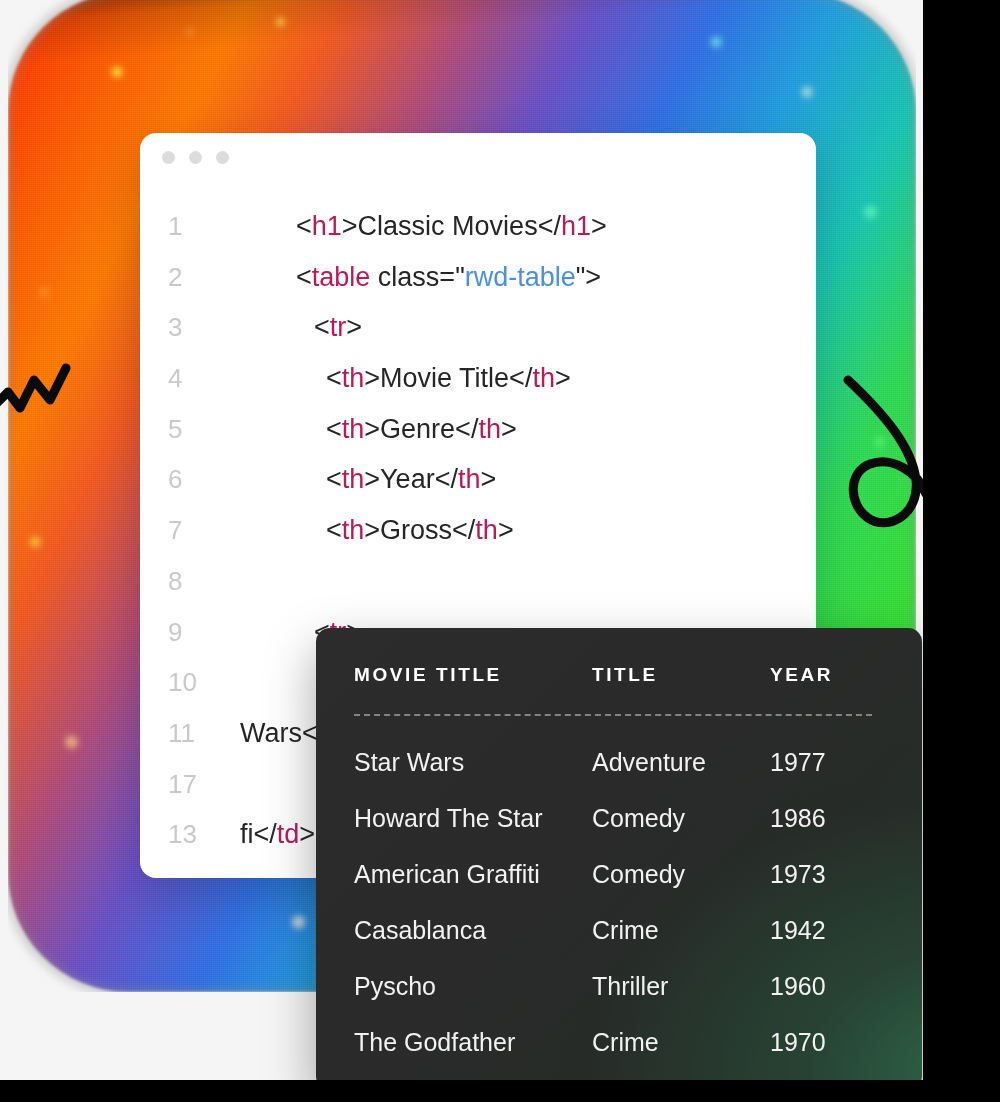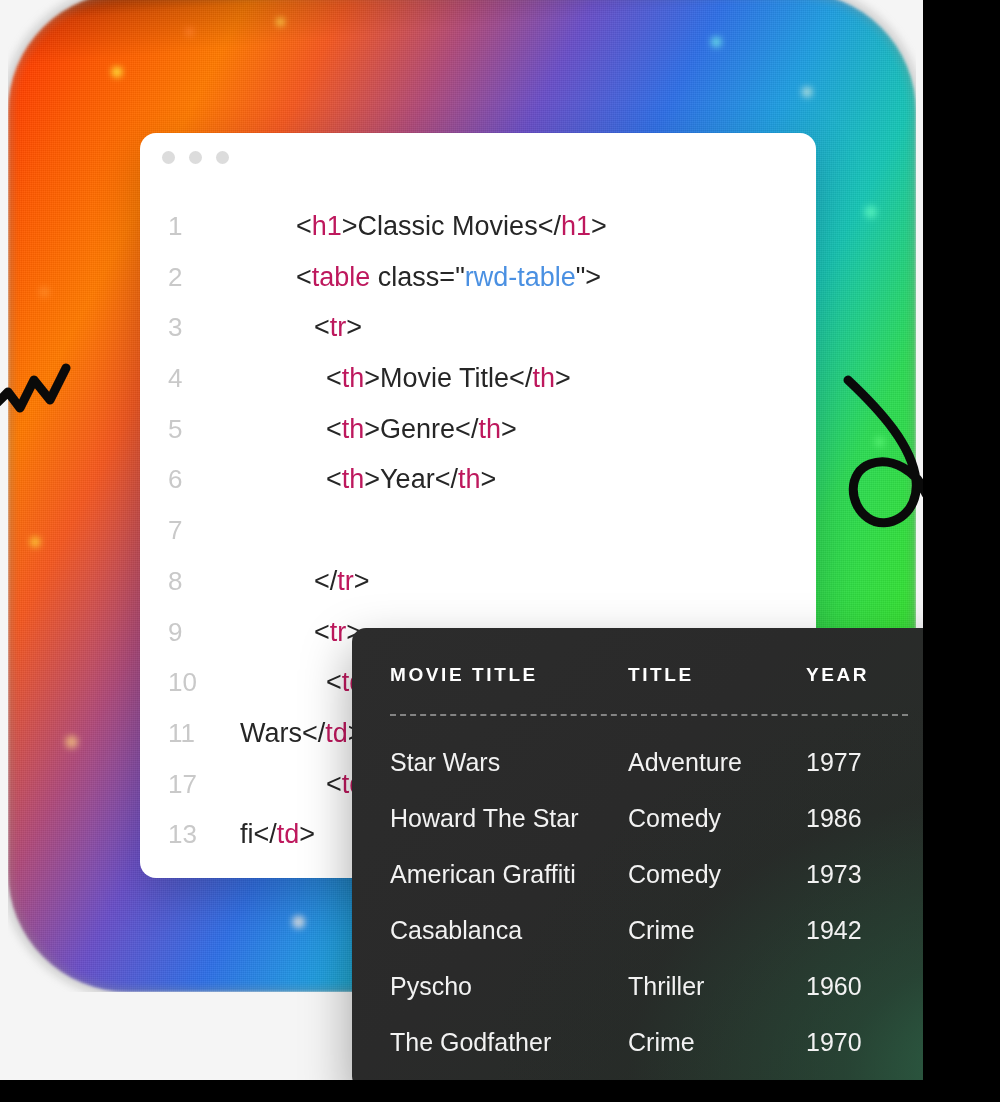--- a/index.html
+++ b/index.html
@@ -187,21 +187,20 @@
     left: 316px;
     top: 628px;
     width: 606px;
     height: 462px;
     border-radius: 14px;
     background:
       radial-gradient(120% 115% at 108% 96%, rgba(46,104,74,0.95) 0%, rgba(40,84,62,0.55) 22%, rgba(32,40,36,0.12) 52%, rgba(0,0,0,0) 72%),
       linear-gradient(135deg, #2c2c2c 0%, #2a2a2a 42%, #282c29 66%, #253026 100%);
     box-shadow: 0 20px 50px rgba(0,0,0,0.35);
     overflow: hidden;
-    margin-left: 36px;
   }
   .t-row {
     position: absolute;
     left: 0;
     width: 100%;
     display: flex;
     color: #ffffff;
   }
   .t-head {
     top: 36px;
@@ -277,22 +276,22 @@
       <span class="dot"></span>
       <span class="dot"></span>
     </div>
     <div class="code-body" id="code-body">
         <div class="code-line"><span class="ln">1</span><span style="padding-left: 100px;"><span class="code-text">&lt;</span><span class="tag">h1</span><span class="code-text">&gt;Classic Movies&lt;/</span><span class="tag">h1</span><span class="code-text">&gt;</span></span></div>
         <div class="code-line"><span class="ln">2</span><span style="padding-left: 100px;"><span class="code-text">&lt;</span><span class="tag">table</span><span class="code-text"> class="</span><span class="attr">rwd-table</span><span class="code-text">"&gt;</span></span></div>
         <div class="code-line"><span class="ln">3</span><span style="padding-left: 118px;"><span class="code-text">&lt;</span><span class="tag">tr</span><span class="code-text">&gt;</span></span></div>
         <div class="code-line"><span class="ln">4</span><span style="padding-left: 130px;"><span class="code-text">&lt;</span><span class="tag">th</span><span class="code-text">&gt;Movie Title&lt;/</span><span class="tag">th</span><span class="code-text">&gt;</span></span></div>
         <div class="code-line"><span class="ln">5</span><span style="padding-left: 130px;"><span class="code-text">&lt;</span><span class="tag">th</span><span class="code-text">&gt;Genre&lt;/</span><span class="tag">th</span><span class="code-text">&gt;</span></span></div>
         <div class="code-line"><span class="ln">6</span><span style="padding-left: 130px;"><span class="code-text">&lt;</span><span class="tag">th</span><span class="code-text">&gt;Year&lt;/</span><span class="tag">th</span><span class="code-text">&gt;</span></span></div>
-        <div class="code-line"><span class="ln">7</span></div>
-        <div class="code-line"><span class="ln">8</span><span style="padding-left: 118px;"><span class="code-text">&lt;/</span><span class="tag">tr</span><span class="code-text">&gt;</span></span></div>
+        <div class="code-line"><span class="ln">7</span><span style="padding-left: 130px;"><span class="code-text">&lt;</span><span class="tag">th</span><span class="code-text">&gt;Gross&lt;/</span><span class="tag">th</span><span class="code-text">&gt;</span></span></div>
+        <div class="code-line"><span class="ln">8</span></div>
         <div class="code-line"><span class="ln">9</span><span style="padding-left: 118px;"><span class="code-text">&lt;</span><span class="tag">tr</span><span class="code-text">&gt;</span></span></div>
         <div class="code-line"><span class="ln">10</span><span style="padding-left: 130px;"><span class="code-text">&lt;</span><span class="tag">td</span><span class="code-text">&gt;Star</span></span></div>
         <div class="code-line"><span class="ln">11</span><span style="padding-left: 44px;"><span class="code-text">Wars&lt;/</span><span class="tag">td</span><span class="code-text">&gt;</span></span></div>
         <div class="code-line"><span class="ln">17</span><span style="padding-left: 130px;"><span class="code-text">&lt;</span><span class="tag">td</span><span class="code-text">&gt;Sci-</span></span></div>
         <div class="code-line"><span class="ln">13</span><span style="padding-left: 44px;"><span class="code-text">fi&lt;/</span><span class="tag">td</span><span class="code-text">&gt;</span></span></div>
       </div>
   </div>
 
   <div class="table-card">
     <div class="t-row t-head">

